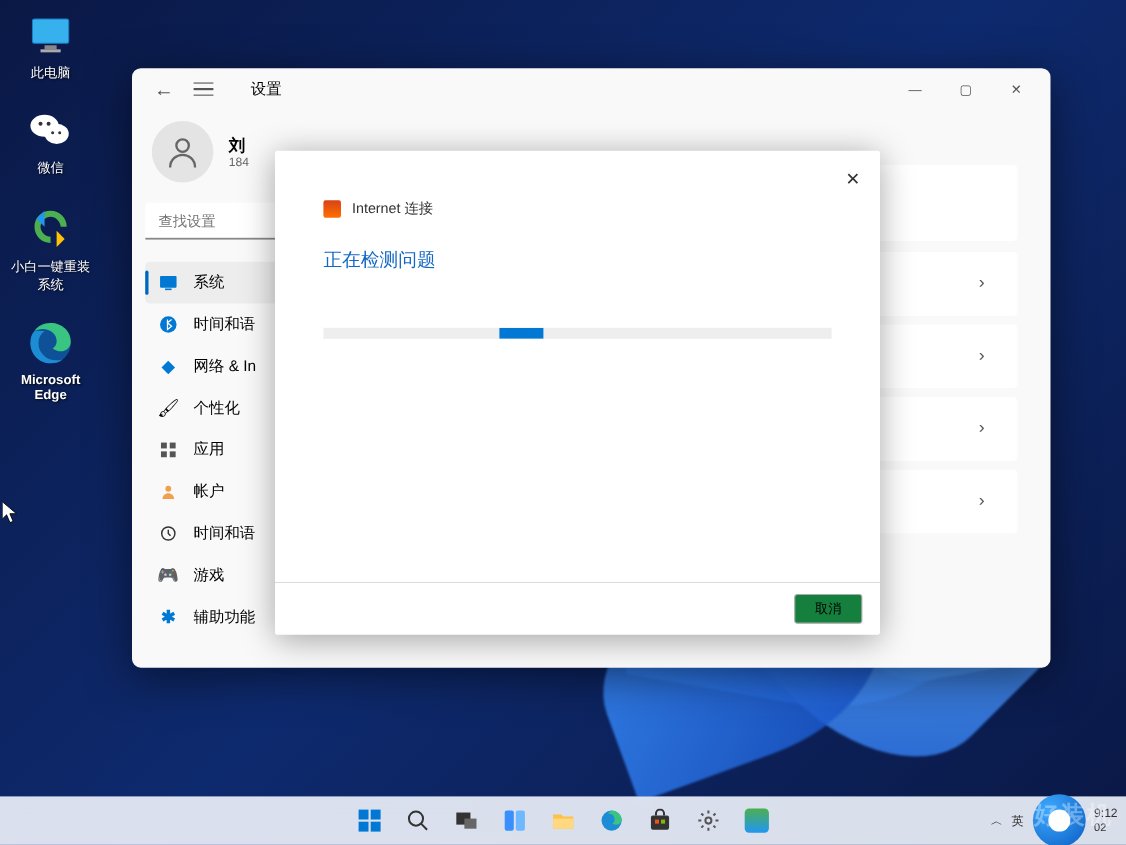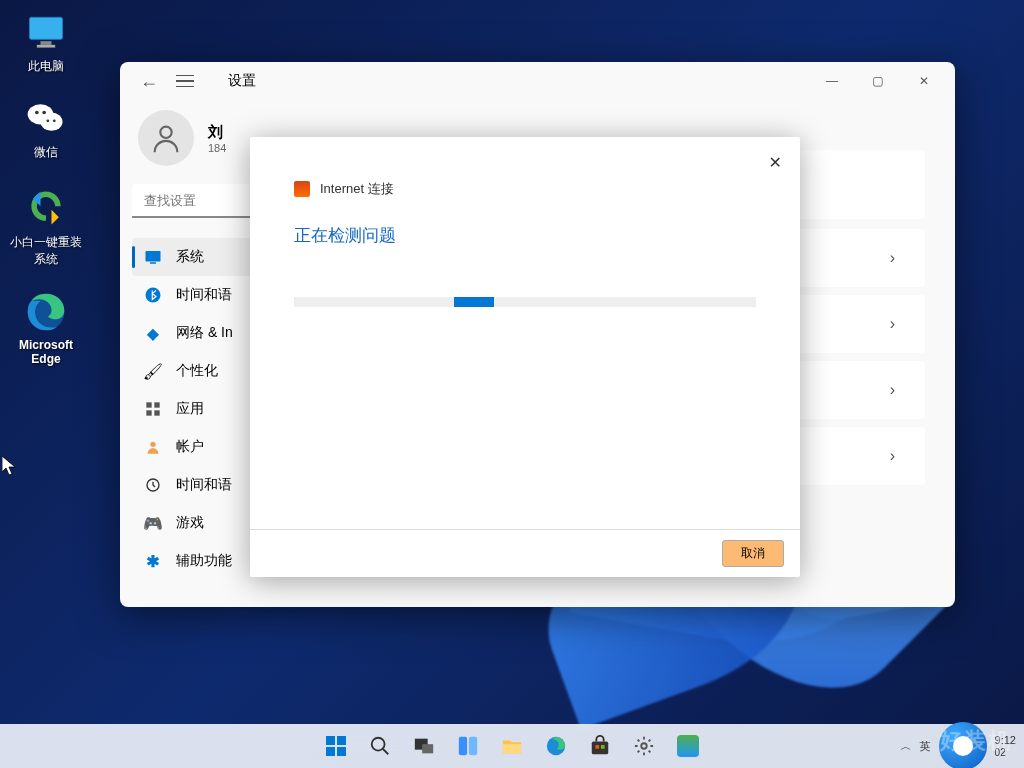--- a/index.html
+++ b/index.html
@@ -52,21 +52,21 @@
 .dialog { position: absolute; left: 250px; top: 137px; width: 550px; height: 440px; background: #fff; box-shadow: 0 4px 30px rgba(0,0,0,0.35); border-radius: 2px; }
 .dialog-hdr { display: flex; align-items: center; padding: 16px 18px 6px; }
 .dialog-hdr .close { margin-left: auto; font-size: 16px; color: #333; cursor: pointer; }
 .dialog-icon { width: 16px; height: 16px; background: linear-gradient(#d84315,#ff6f00); margin-right: 10px; border-radius: 2px; }
 .dialog-title-wrap { padding: 2px 34px 10px 44px; }
 .dialog-title { font-size: 13px; color: #333; }
 .dialog-status { color: #1368c4; font-size: 17px; padding: 16px 44px 30px; }
 .progress-track { height: 10px; background: #eee; margin: 20px 44px; position: relative; overflow: hidden; }
 .progress-chunk { position: absolute; top: 0; height: 100%; width: 40px; background: #0078d4; }
 .dialog-footer { position: absolute; bottom: 0; left: 0; right: 0; border-top: 1px solid #ddd; padding: 10px 16px; display: flex; justify-content: flex-end; }
-.cancel-btn { padding: 4px 18px; font-size: 12px; border: 1px solid #aaa; background: #fdba74; border-radius: 3px; cursor: pointer; }
+.cancel-btn { padding: 4px 18px; font-size: 12px; border: 1px solid #aaa; background: #15803d; border-radius: 3px; cursor: pointer; }
 
 
 .taskbar { position: absolute; bottom: 0; left: 0; right: 0; height: 44px; background: rgba(235,240,248,0.92); backdrop-filter: blur(10px); display: flex; align-items: center; }
 .tb-center { display: flex; gap: 4px; margin: 0 auto; }
 .tb-item { width: 40px; height: 40px; display: flex; align-items: center; justify-content: center; border-radius: 4px; cursor: pointer; }
 .tb-tray { position: absolute; right: 8px; display: flex; align-items: center; gap: 8px; font-size: 11px; color: #333; }
 .tray-icon { width: 48px; height: 48px; border-radius: 50%; background: radial-gradient(circle at 30% 30%, #3da9ff, #0a5dc2); display: flex; align-items: center; justify-content: center; }
 .tray-icon::after { content: ""; width: 20px; height: 20px; background: #fff; border-radius: 50%; }
 
 .watermark { position: absolute; right: 12px; bottom: 12px; color: rgba(255,255,255,0.35); font-size: 22px; font-weight: bold; letter-spacing: 2px; }

